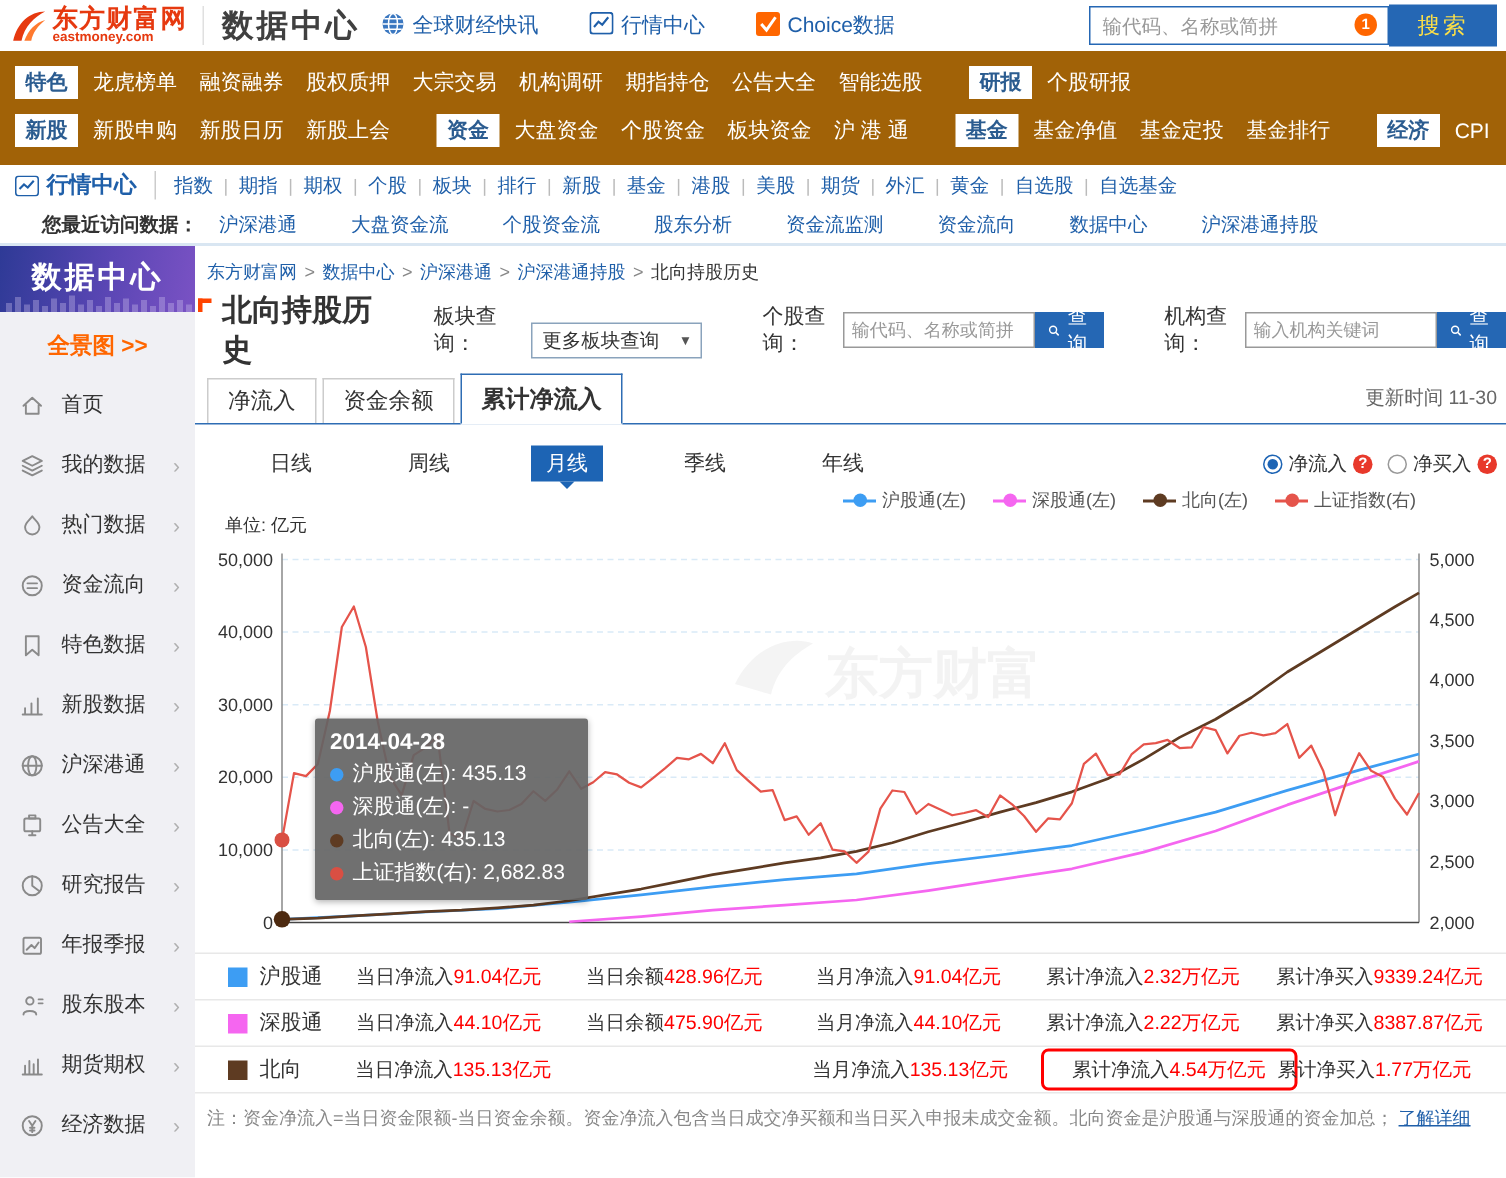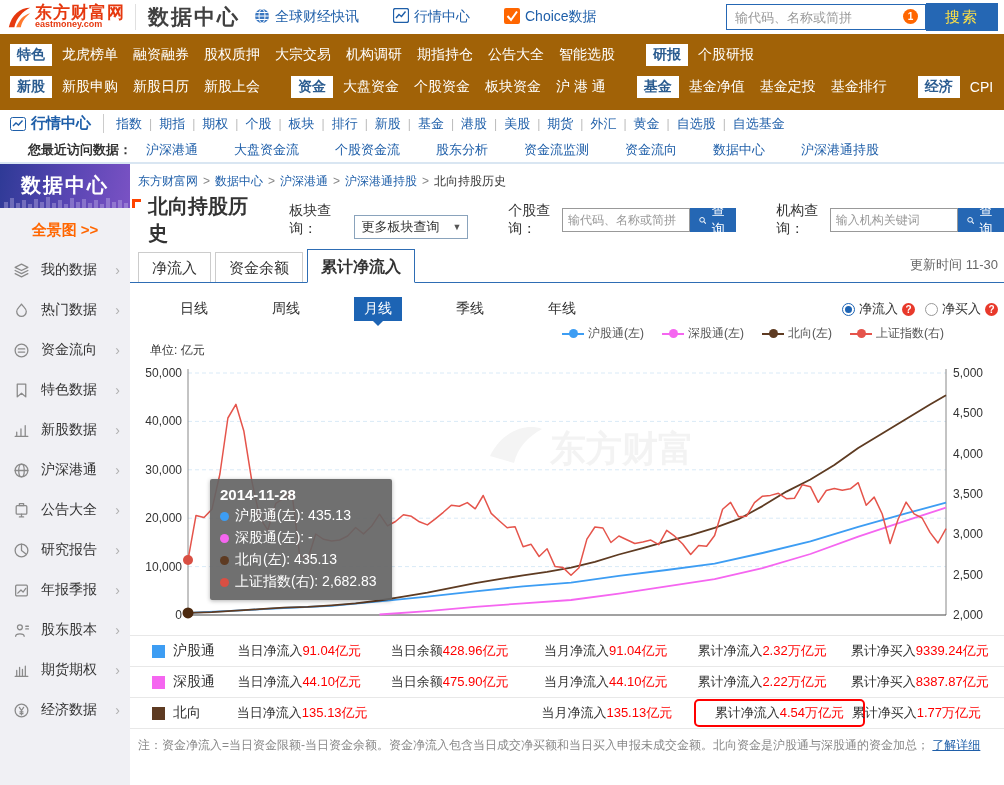--- a/index.html
+++ b/index.html
@@ -253,20 +253,28 @@
           <rect x="106" y="4" width="4" height="10"></rect>
         <rect x="112" y="8" width="4" height="6"></rect>
           <rect x="118" y="6" width="4" height="8"></rect>
           <rect x="124" y="9" width="4" height="5"></rect>
       </g>
     </svg>
     <span>数据中心</span>
   </div>
   <div class="side-overview">全景图 &gt;&gt;</div>
   <div id="sideItems">
+      <div class="side-item">
+        <span class="side-icon">
+          <svg width="17" height="17" viewBox="0 0 16 16" fill="none" stroke="#8a8a8a" stroke-width="1.2" stroke-linejoin="round" stroke-linecap="round">
+            <path d="M2.5 8 8 3l5.5 5M4 7.5V13h8V7.5"></path>
+          </svg>
+        </span>
+        <span class="lbl">首页</span>
+      </div>
       <div class="side-item">
         <span class="side-icon">
           <svg width="17" height="17" viewBox="0 0 16 16" fill="none" stroke="#8a8a8a" stroke-width="1.2" stroke-linejoin="round" stroke-linecap="round">
             <path d="M8 2l6 3-6 3-6-3zM2 8l6 3 6-3M2 11l6 3 6-3"></path>
           </svg>
         </span>
         <span class="lbl">我的数据</span>
         <span class="arr">›</span>
       </div>
       <div class="side-item">
@@ -505,21 +513,21 @@
         <text x="823" y="56.333333333333314" text-anchor="start" class="axis-label">4,500</text>
         <text x="823" y="16" text-anchor="start" class="axis-label">5,000</text>
         <polyline points="58.0,251.9 105.9,249.6 153.7,247.0 201.6,244.8 249.5,240.4 297.4,235.6 345.2,230.3 393.1,225.4 441.0,221.6 488.9,214.8 536.7,209.0 584.6,202.7 632.5,192.0 680.4,180.4 728.2,165.9 776.1,152.4 816.0,141.7" fill="none" stroke="#3d9df3" stroke-width="1.8" stroke-linejoin="round"></polyline>
         <polyline points="249.5,253.5 297.4,250.1 345.2,245.8 393.1,242.4 441.0,239.0 488.9,232.7 536.7,225.4 584.6,218.2 632.5,207.1 680.4,193.0 728.2,175.6 776.1,159.6 816.0,146.6" fill="none" stroke="#f566f0" stroke-width="1.8" stroke-linejoin="round"></polyline>
         <polyline points="58.0,251.9 81.9,251.1 105.9,249.6 129.8,248.2 153.7,246.7 177.7,245.8 201.6,244.3 225.6,242.4 249.5,239.5 273.4,235.6 297.4,231.7 321.3,226.9 345.2,222.1 369.2,218.2 393.1,214.3 417.1,210.9 441.0,206.6 464.9,200.8 488.9,193.5 512.8,187.2 536.7,180.4 560.7,174.1 584.6,166.9 608.5,158.2 632.5,145.1 656.4,130.6 680.4,118.5 704.3,104.0 728.2,87.0 752.2,72.5 776.1,58.0 800.0,43.5 816.0,34.3" fill="none" stroke="#5e3b22" stroke-width="1.8" stroke-linejoin="round"></polyline>
         <polyline points="58.0,198.9 66.0,154.4 74.0,156.4 81.9,148.3 89.9,113.0 97.9,57.0 105.9,43.3 113.9,70.3 121.8,119.8 129.8,156.7 137.8,169.1 145.8,142.4 153.7,137.4 161.7,129.9 169.7,194.5 177.7,198.5 185.7,173.0 193.6,178.3 201.6,180.0 209.6,179.0 217.6,175.0 225.6,166.5 233.5,172.9 241.5,165.3 249.5,153.2 257.5,164.9 265.5,160.5 273.4,153.8 281.4,155.3 289.4,160.8 297.4,163.9 305.3,157.8 313.3,151.3 321.3,144.3 329.3,145.2 337.3,141.6 345.2,147.8 353.2,134.5 361.2,152.4 369.2,159.7 377.2,166.7 385.1,165.7 393.1,185.7 401.1,183.3 409.1,195.5 417.1,187.8 425.0,205.4 433.0,206.6 441.0,214.2 449.0,206.8 456.9,178.1 464.9,166.0 472.9,167.0 480.9,181.5 488.9,175.0 496.8,178.7 504.8,182.5 512.8,181.0 520.8,179.1 528.8,183.7 536.7,169.3 544.7,175.2 552.7,183.0 560.7,193.5 568.7,184.6 576.6,185.3 584.6,174.5 592.6,148.3 600.6,141.4 608.5,155.7 616.5,155.2 624.5,141.7 632.5,135.2 640.5,134.4 648.4,132.3 656.4,137.7 664.4,137.3 672.4,123.7 680.4,125.7 688.3,141.3 696.3,129.5 704.3,127.5 712.3,129.2 720.3,127.8 728.2,121.7 736.2,144.2 744.2,136.1 752.2,153.0 760.1,182.5 768.1,158.3 776.1,141.1 784.1,152.9 792.1,157.0 800.0,171.4 808.0,182.0 816.0,167.7" fill="none" stroke="#e5544b" stroke-width="1.5" stroke-linejoin="round"></polyline>
         <circle cx="58" cy="198.91838" r="5" fill="#d94f43"></circle>
         <circle cx="58" cy="251.8939708" r="5.5" fill="#4d2a10"></circle>
       </svg>
     <div class="tooltip">
-      <div class="tt-date">2014-11-28</div>
+      <div class="tt-date">2014-04-28</div>
       <div id="ttRows">
           <div class="tt-row">
             <span class="tt-dot" style="background: rgb(61, 157, 243);"></span>
             <span>沪股通(左): 435.13</span>
           </div>
           <div class="tt-row">
             <span class="tt-dot" style="background: rgb(245, 102, 240);"></span>
             <span>深股通(左): -</span>
           </div>
           <div class="tt-row">

